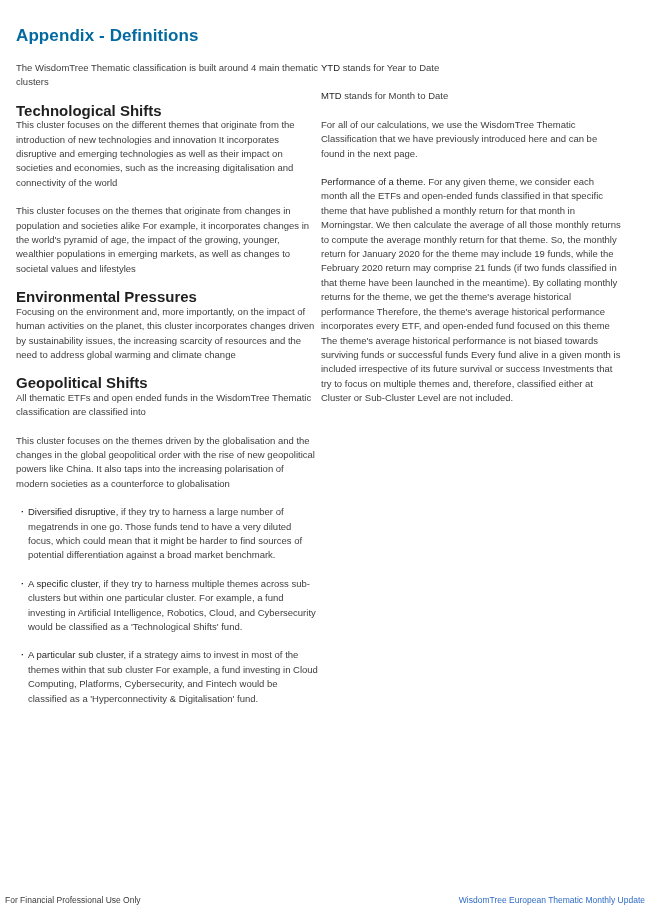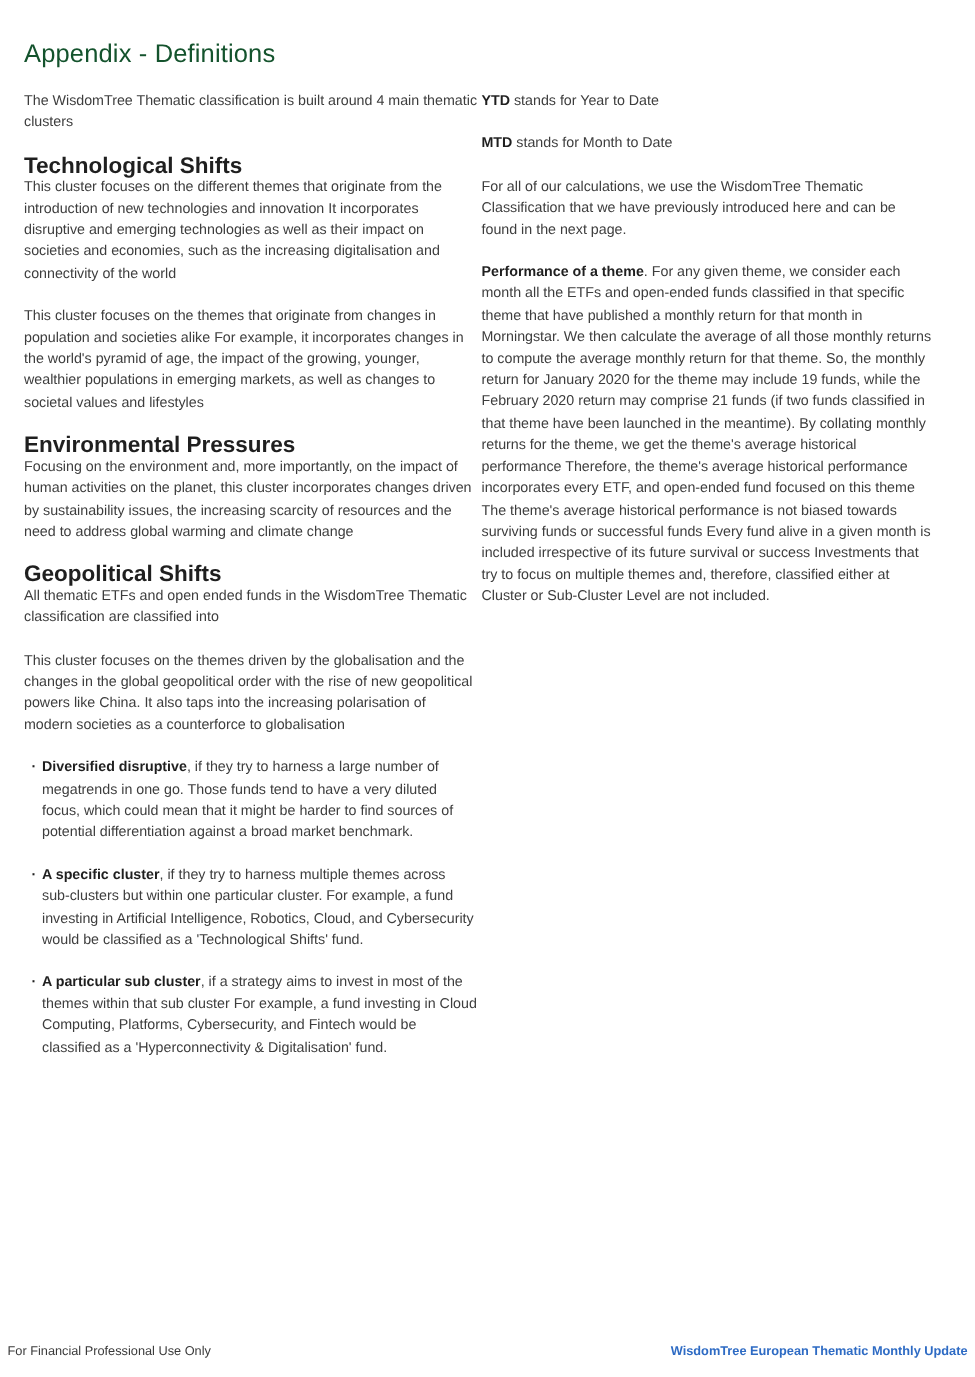--- a/index.html
+++ b/index.html
@@ -18,22 +18,22 @@
     position: relative;
     width: 650px;
     height: 918px;
     background: #ffffff;
     overflow: hidden;
     box-sizing: border-box;
   }
   .page-title {
     margin: 26px 16px 15px 16px;
     font-size: 17px;
-    font-weight: 400;
-    color: #14532d;
+    font-weight: 700;
+    color: #0369a1;
     letter-spacing: 0.1px;
   }
   .columns {
     display: flex;
     padding: 0 16px;
     gap: 3px;
   }
   .col {
     width: 302px;
     font-size: 9.5px;
@@ -43,21 +43,21 @@
     margin: 0 0 14px 0;
   }
   .col h2 {
     margin: 0;
     font-size: 15px;
     line-height: 14.4px;
     font-weight: 700;
     color: #1f1f1f;
   }
   .b {
-    font-weight: 700;
+    font-weight: 400;
     color: #1f1f1f;
   }
   ul.classification-list {
     list-style: none;
     margin: 0;
     padding: 0 0 0 5px;
   }
   ul.classification-list li {
     position: relative;
     padding-left: 7px;
@@ -80,21 +80,21 @@
     justify-content: space-between;
     align-items: baseline;
     font-size: 8.5px;
     line-height: 11px;
   }
   .footer-left {
     color: #3a3a3a;
   }
   .footer-right {
     color: #2e6bc4;
-    font-weight: 700;
+    font-weight: 400;
   }
 </style>
 </head>
 <body>
 
 <div class="page">
 
   <h1 class="page-title">Appendix - Definitions</h1>
 
   <div class="columns">

